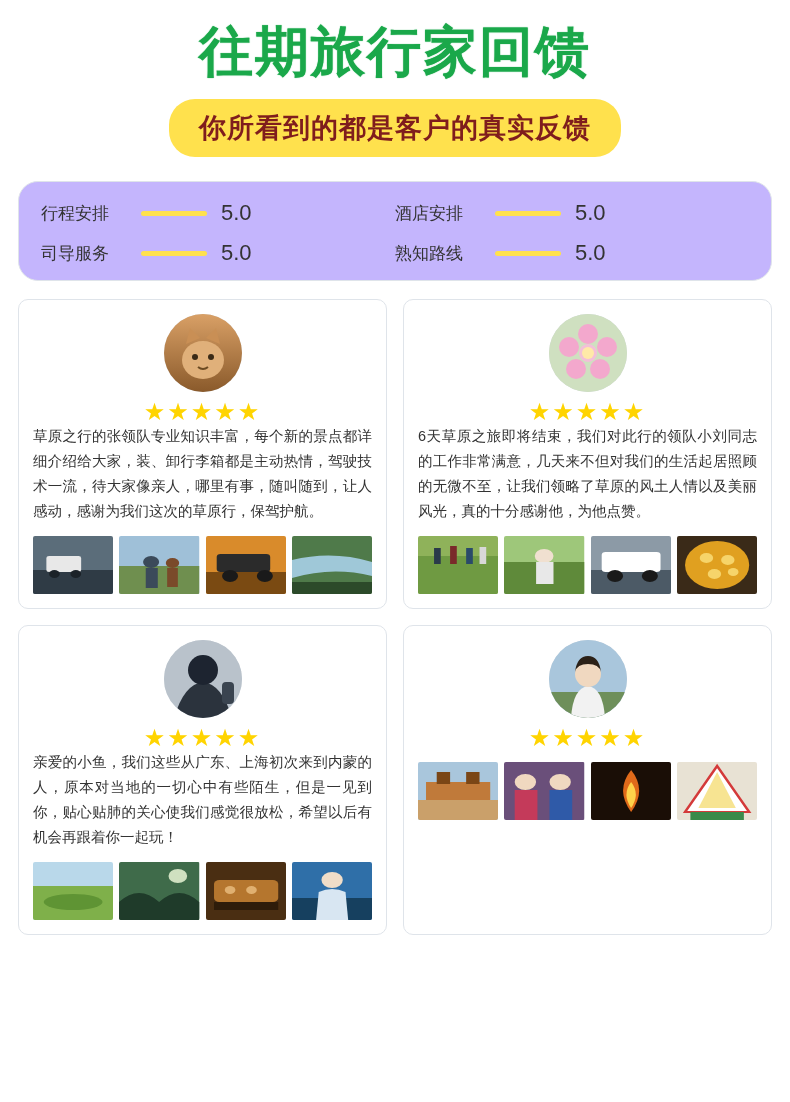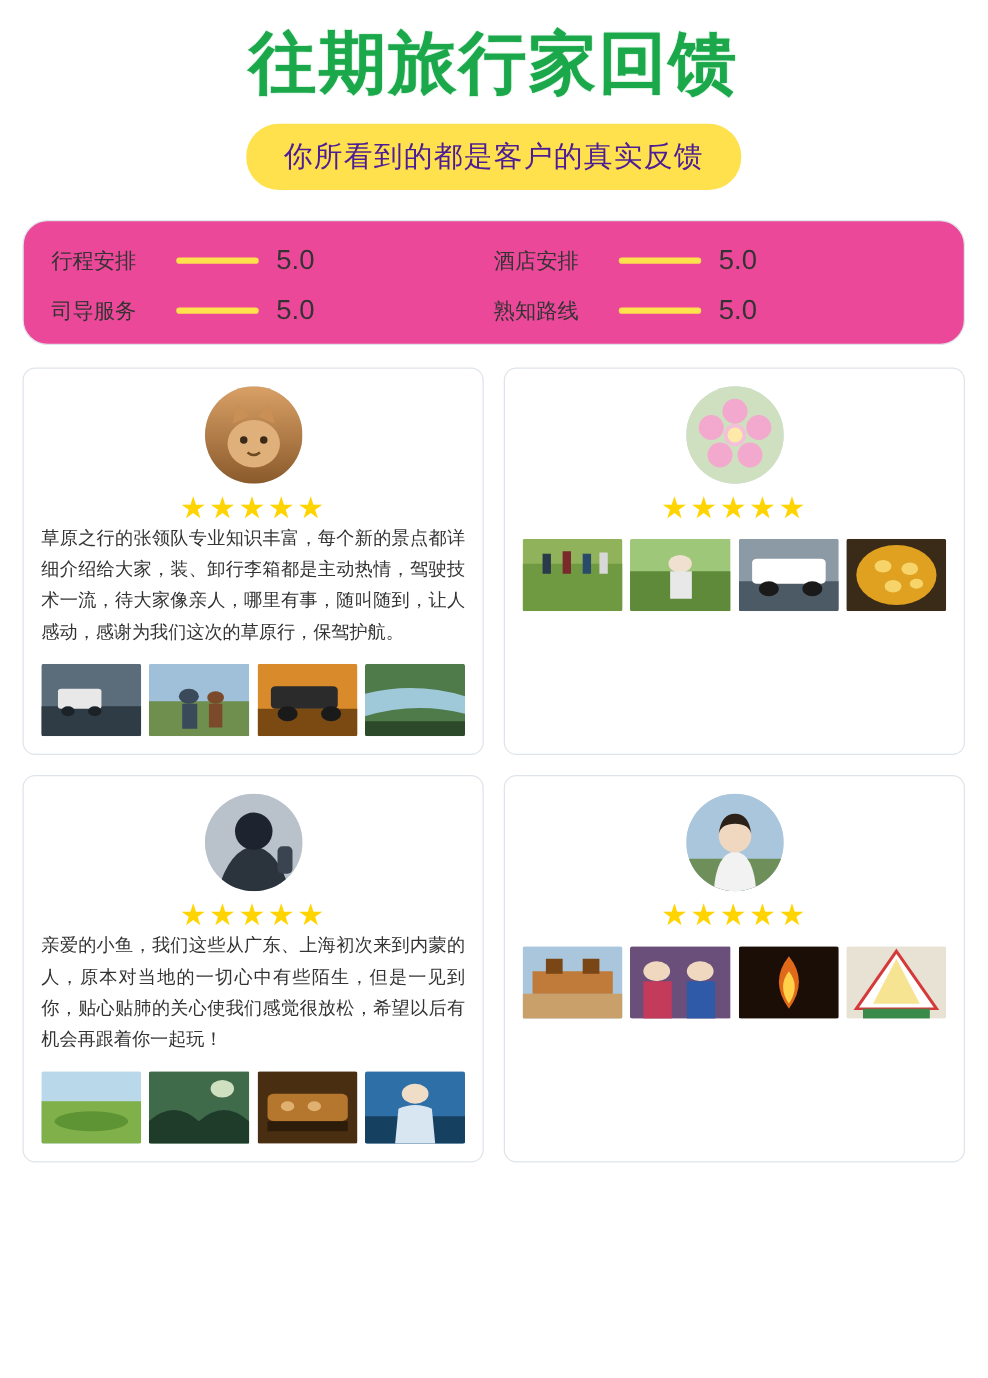--- a/index.html
+++ b/index.html
@@ -20,33 +20,33 @@
     letter-spacing: 2px;
     padding-top: 22px;
     line-height: 1.1;
     text-shadow: 0 0 1px #1aa84a;
   }
   .subtitle-wrap { display: flex; justify-content: center; margin-top: 18px; }
   .subtitle {
     background: #ffe14d;
     border-radius: 26px;
     padding: 11px 30px;
-    font-size: 23px;
-    font-weight: normal;
-    color: #4c1d95;
+    font-size: 27px;
+    font-weight: bold;
+    color: #7f1d1d;
     letter-spacing: 1px;
   }
 
   
   .panel {
     margin: 24px 0 0 0;
     border: 1px solid #dfe4ea;
     border-radius: 20px;
     padding: 18px 22px 14px 22px;
-    background: #ec4899;
+    background: #c4b5fd;
   }
   .rating-grid {
     display: grid;
     grid-template-columns: 1fr 1fr;
     row-gap: 14px;
     column-gap: 0px;
   }
   .rating-item { display: flex; align-items: center; }
   .rating-label { font-size: 17px; color: #333; min-width: 86px; }
   .rating-bar {
@@ -222,20 +222,21 @@
           <circle cx="39" cy="39" r="9" fill="#f2c0d8"></circle>
           <circle cx="39" cy="20" r="10" fill="#f3a8cd"></circle>
           <circle cx="58" cy="33" r="10" fill="#f3a8cd"></circle>
           <circle cx="51" cy="55" r="10" fill="#f3a8cd"></circle>
           <circle cx="27" cy="55" r="10" fill="#f3a8cd"></circle>
           <circle cx="20" cy="33" r="10" fill="#f3a8cd"></circle>
           <circle cx="39" cy="39" r="6" fill="#ffe9a8"></circle>
         </svg>
       </div>
       <div class="stars">★★★★★</div>
+      <div class="review-text">6天草原之旅即将结束，我们对此行的领队小刘同志的工作非常满意，几天来不但对我们的生活起居照顾的无微不至，让我们领略了草原的风土人情以及美丽风光，真的十分感谢他，为他点赞。</div>
       <div class="thumbs">
         <div class="thumb">
           <svg viewBox="0 0 60 58" preserveAspectRatio="none">
             <rect width="60" height="58" fill="#8fb25a"></rect>
             <rect y="20" width="60" height="38" fill="#6f9a42"></rect>
             <rect x="12" y="12" width="5" height="16" fill="#2a3a4a"></rect>
             <rect x="24" y="10" width="5" height="18" fill="#7a2a2a"></rect>
             <rect x="36" y="12" width="5" height="16" fill="#2a4a6a"></rect>
             <rect x="46" y="11" width="5" height="17" fill="#d8d8d8"></rect>
           </svg>

